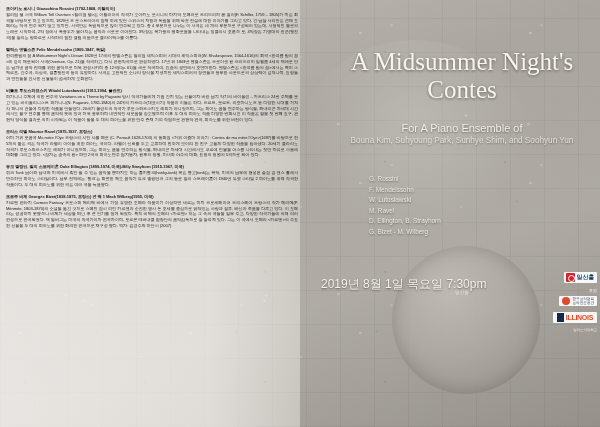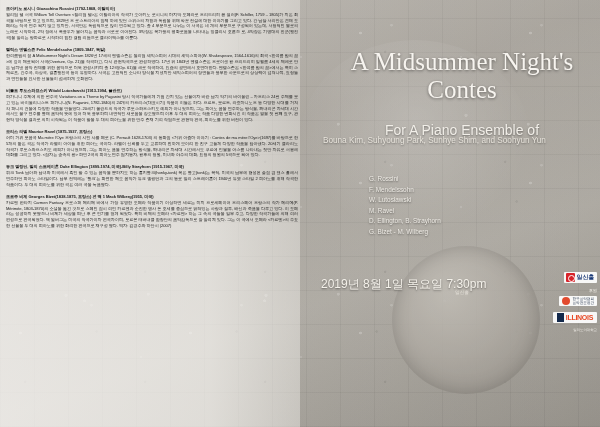--- a/index.html
+++ b/index.html
@@ -115,29 +115,30 @@
     color: #f7f4ef;
     text-shadow: 0 1px 3px rgba(0,0,0,.45);
     font-family: "Liberation Serif", serif;
   }
   .poster-sub1 {
     position: absolute;
     left: 20px;
     top: 122px;
     width: 262px;
     text-align: center;
-    font-size: 14px;
+    font-size: 11px;
     color: #f2efe9;
     text-shadow: 0 1px 2px rgba(0,0,0,.4);
   }
   .poster-sub2 {
     position: absolute;
     left: 12px;
     top: 136px;
     width: 278px;
+    text-align: center;
     font-size: 8.2px;
     color: #e8e4dc;
     text-shadow: 0 1px 2px rgba(0,0,0,.4);
   }
   .composer-list {
     position: absolute;
     left: 58px;
     top: 174px;
     font-size: 6.4px;
     line-height: 1.65;

